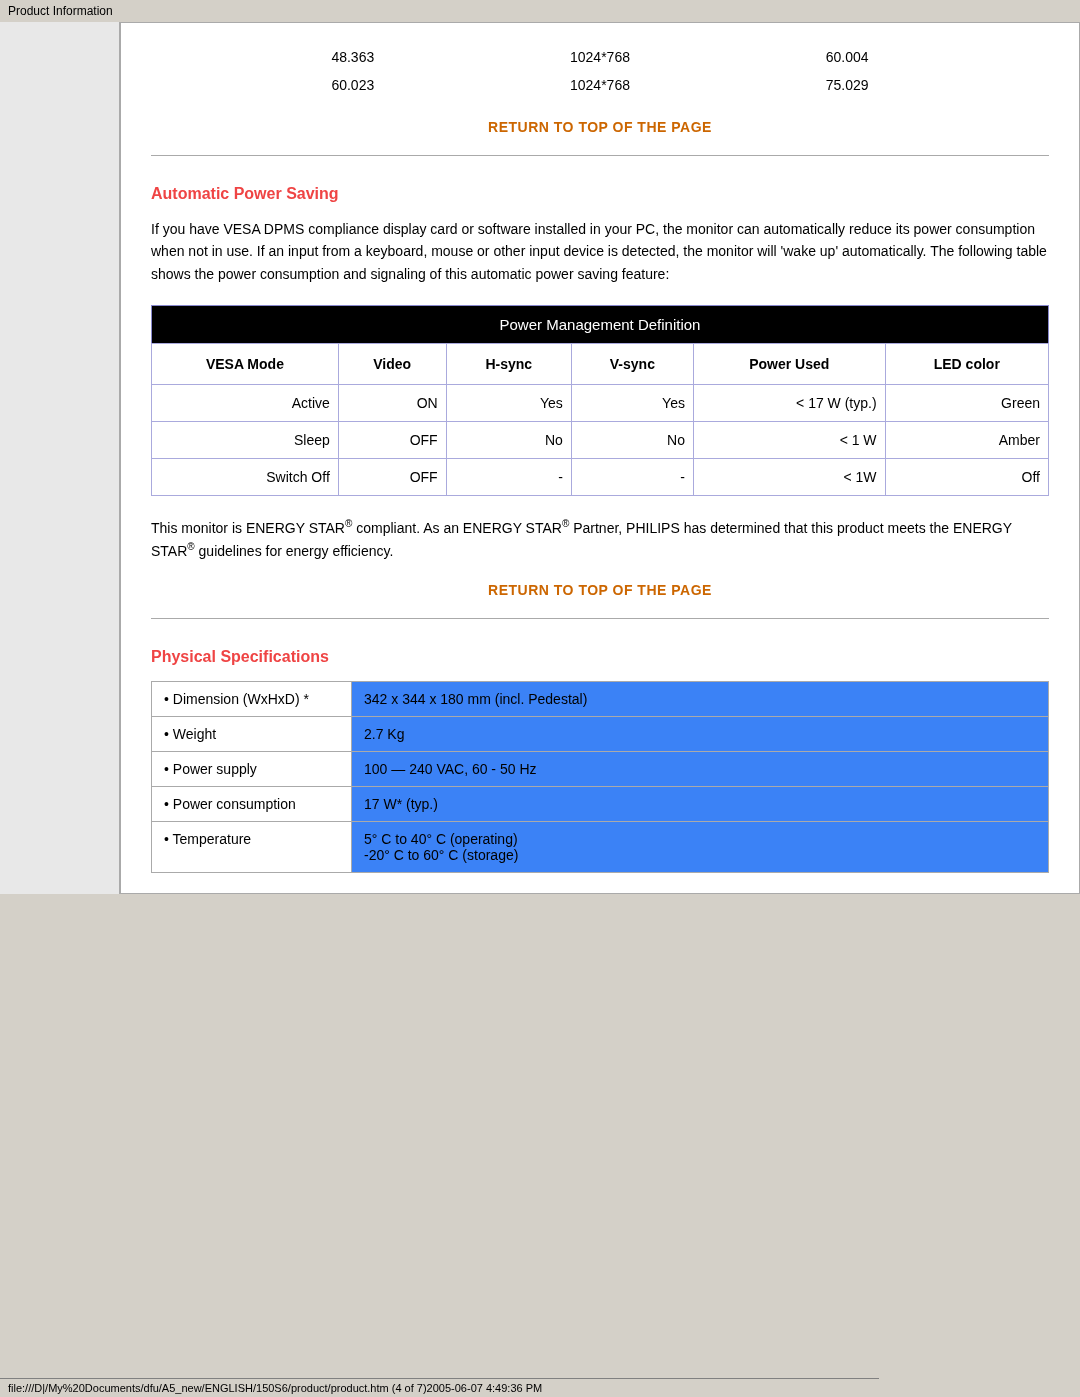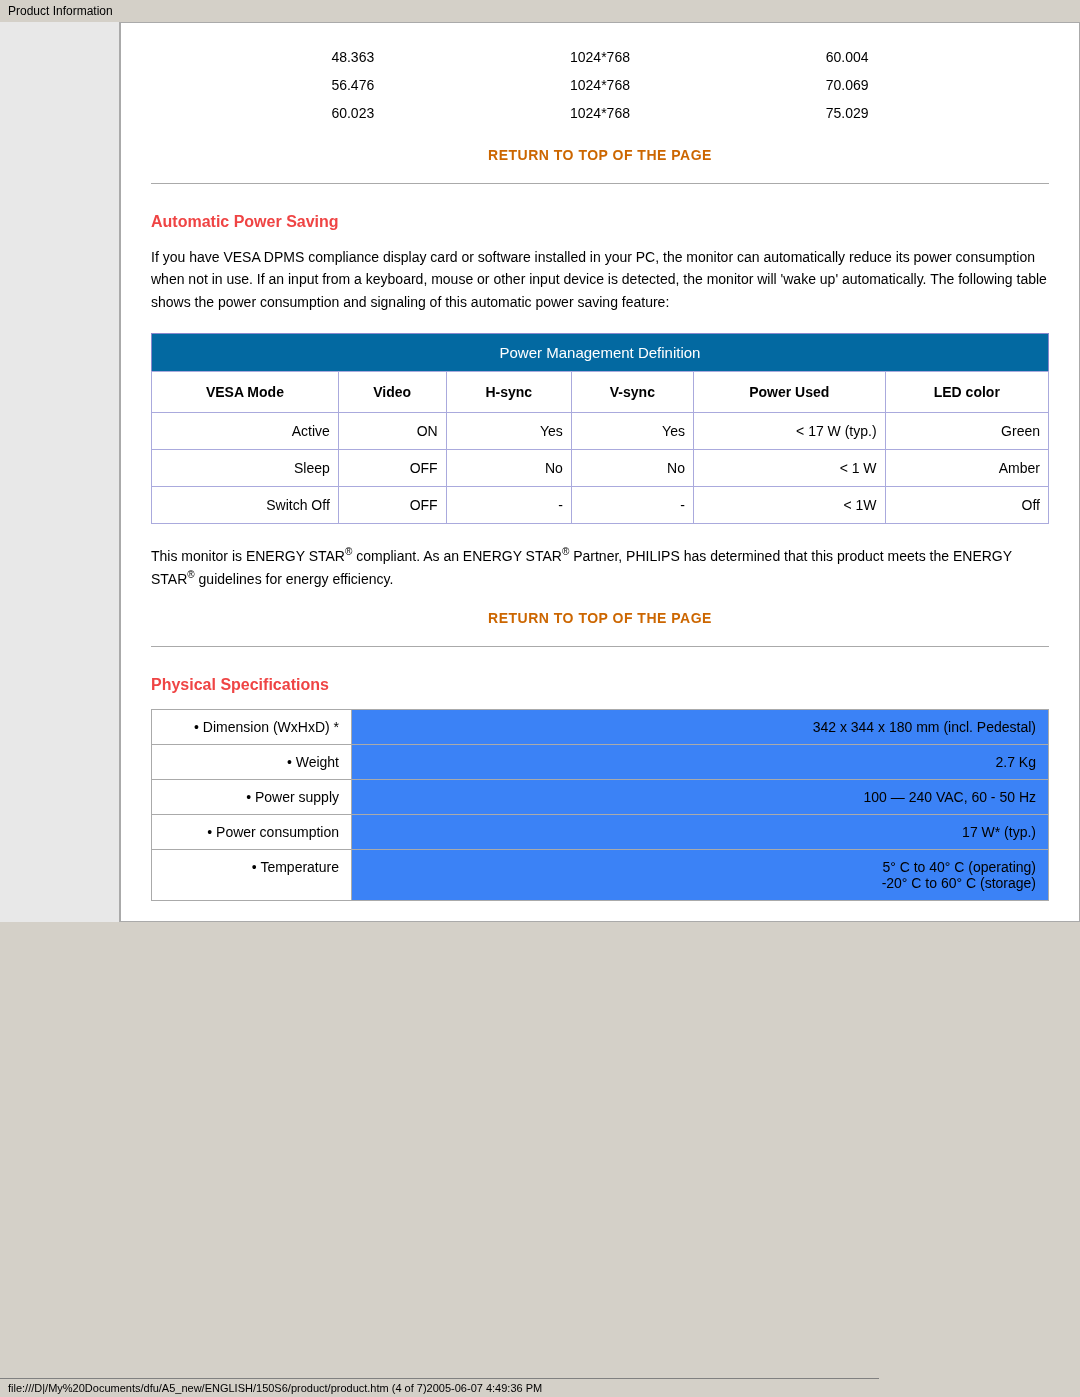--- a/index.html
+++ b/index.html
@@ -76,21 +76,21 @@
     }
 
     
     .power-table {
       width: 100%;
       border-collapse: collapse;
       border: 1px solid #8888cc;
       margin-bottom: 20px;
     }
     .power-table .header-row td {
-      background: #0369a1;
+      background: #000000;
       color: #fff;
       text-align: center;
       padding: 10px;
       font-size: 15px;
       margin-left: 28px;
     }
     .power-table .col-header td {
       text-align: center;
       padding: 12px 8px;
       font-weight: bold;
@@ -111,21 +111,20 @@
       line-height: 1.6;
       margin-bottom: 20px;
     }
 
     
     .specs-table {
       width: 100%;
       border-collapse: collapse;
       border: 1px solid #aaa;
       margin-top: 15px;
-      text-align: right;
     }
     .specs-table td {
       padding: 9px 12px;
       font-size: 14px;
       border: 1px solid #aaa;
       vertical-align: top;
     }
     .specs-table td:first-child {
       width: 200px;
       background: #fff;
@@ -159,25 +158,20 @@
 <div class="main-content">
   <div class="left-nav"></div>
   <div class="content-area">
 
     <table class="resolution-table">
       <tbody id="resolution-tbody">
           <tr>
             <td>48.363</td>
             <td>1024*768</td>
             <td>60.004</td>
-          </tr>
-          <tr>
-            <td>56.476</td>
-            <td>1024*768</td>
-            <td>70.069</td>
           </tr>
           <tr>
             <td>60.023</td>
             <td>1024*768</td>
             <td>75.029</td>
           </tr>
         </tbody>
     </table>
 
     <div class="return-link">

